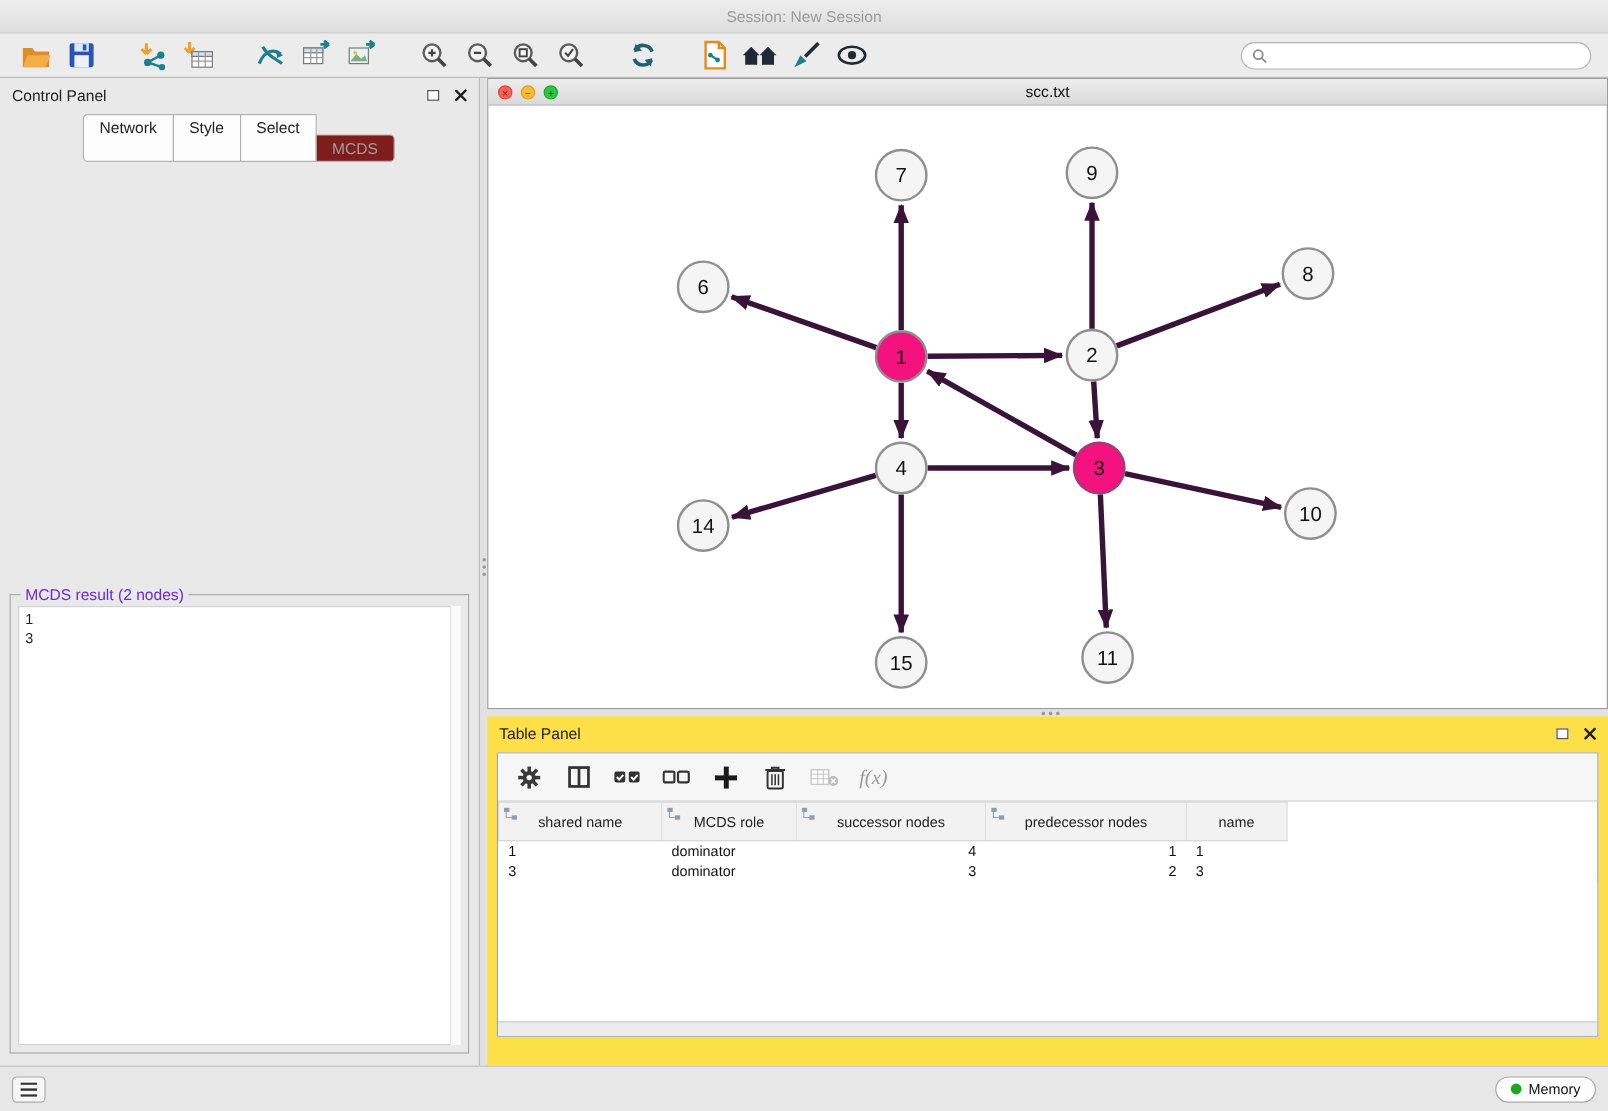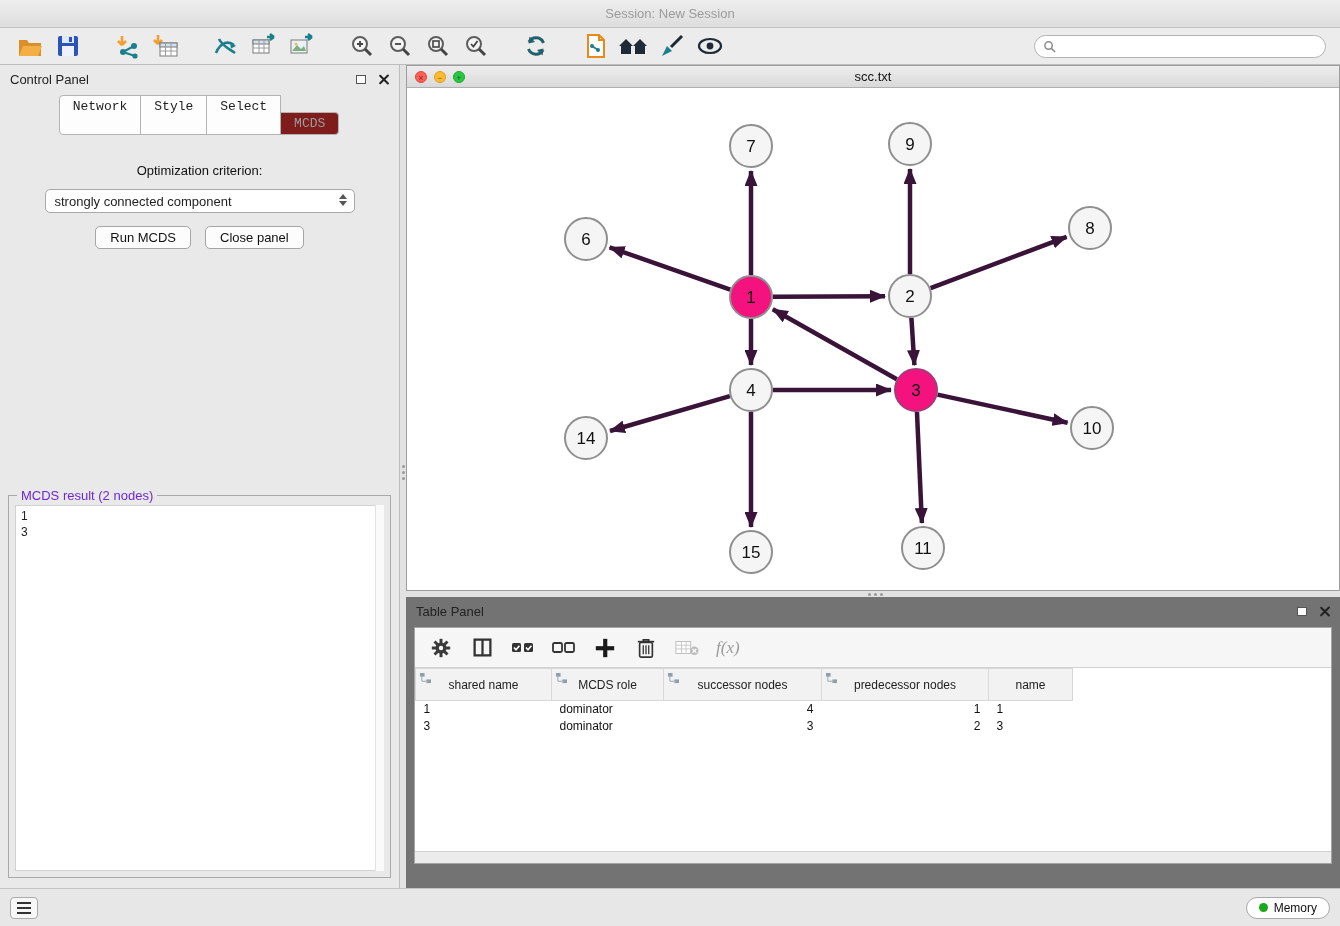--- a/index.html
+++ b/index.html
@@ -44,21 +44,21 @@
   .float-icon { width:10px; height:9px; border:1.5px solid #555; margin-right:12px; background:#fdfdfd; }
   .close-x { width:11px; height:11px; position:relative; }
   .close-x:before, .close-x:after {
     content:""; position:absolute; left:5px; top:-1px; width:2.4px; height:13px; background:#222; border-radius:1px;
   }
   .close-x:before { transform:rotate(45deg); }
   .close-x:after  { transform:rotate(-45deg); }
   .cp-tabs { display:flex; justify-content:center; margin-top:2px; }
   .cp-tab {
     font-size:13px; padding:3px 13px; background:#fdfdfd;
-    border:1px solid #b3b3b3; margin-left:-1px; color:#222; cursor:default;font-family:Liberation Mono, monospace;
+    border:1px solid #b3b3b3; margin-left:-1px; color:#222; cursor:default;
   }
   .cp-tab:first-child { border-radius:4px 0 0 4px; }
   .cp-tab:last-child  { border-radius:0 4px 4px 0; }
   .cp-tab.disabled-active { background:#7f1d1d; color:#9d9d9d;margin-top:17px; }
   .cp-body { text-align:center; }
   .opt-label { margin-top:28px; font-size:13px; color:#111; }
   .dropdown {
     margin:11px auto 0 auto; width:310px; height:24px; background:#fff;
     border:1px solid #a9a9a9; border-radius:5px;
     display:flex; align-items:center; padding:0 22px 0 9px;
@@ -109,21 +109,21 @@
   .tlights { position:absolute; left:8px; top:5px; display:flex; gap:7px; }
   .tlight { width:12px; height:12px; border-radius:50%; font-size:9px; line-height:12px; text-align:center; color:rgba(0,0,0,.55); }
   .tl-red   { background:#ff5f57; border:1px solid #e0443e; }
   .tl-yel   { background:#febc2e; border:1px solid #d89e24; }
   .tl-grn   { background:#28c840; border:1px solid #1da533; }
   .net-content { position:relative; width:100%; height:501px; }
   svg text { font-family:"Liberation Sans", sans-serif; }
   
   .table-panel {
     position:absolute; left:406px; top:597px; width:934px; height:291px;
-    background:#737373;
+    background:#fde047;
   }
   .tp-inner {
     margin:2px 8px 0 8px; height:237px; background:#fff;
     border:1px solid #a5a5a5; display:flex; flex-direction:column;
   }
   .tp-toolbar {
     height:40px; background:#f6f6f6; border-bottom:1px solid #d2d2d2;
     display:flex; align-items:center; padding-left:14px; gap:17px; flex:none;
   }
   .tp-toolbar .ticon { display:flex; align-items:center; justify-content:center; width:24px; height:24px; }
@@ -306,34 +306,20 @@
     <span>Control Panel</span>
     <span class="spacer"></span>
     <span class="float-icon"></span>
     <span class="close-x"></span>
   </div>
   <div class="cp-tabs">
     <span class="cp-tab">Network</span>
     <span class="cp-tab">Style</span>
     <span class="cp-tab">Select</span>
     <span class="cp-tab disabled-active">MCDS</span>
-  </div>
-  <div class="cp-body">
-    <div class="opt-label">Optimization criterion:</div>
-    <div class="dropdown">
-      <span>strongly connected component</span>
-      <span class="stepper">
-          <i class="up"></i>
-          <i class="down"></i>
-        </span>
-    </div>
-    <div class="cp-buttons">
-      <button class="btn">Run MCDS</button>
-      <button class="btn">Close panel</button>
-    </div>
   </div>
   <div class="result-group">
     <span class="result-label">MCDS result (2 nodes)</span>
     <div class="result-white" id="mcds-result-text">1
 3</div>
     <div class="result-scroll"></div>
   </div>
 </div>
 
 <div class="v-splitter">

